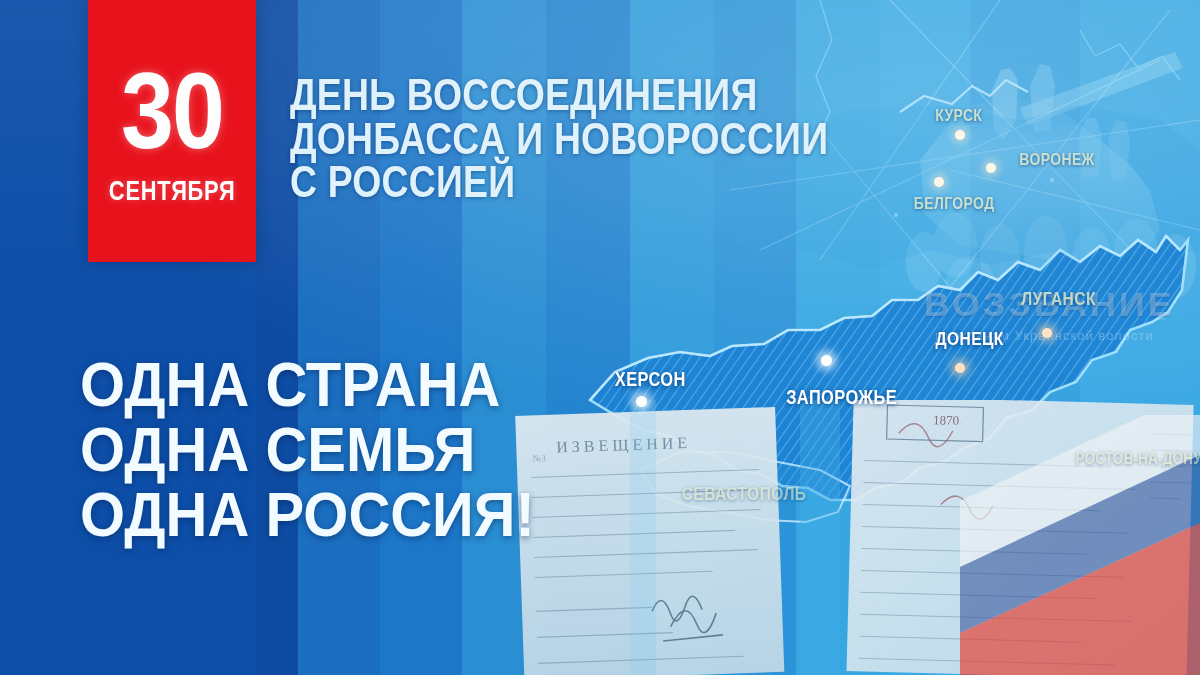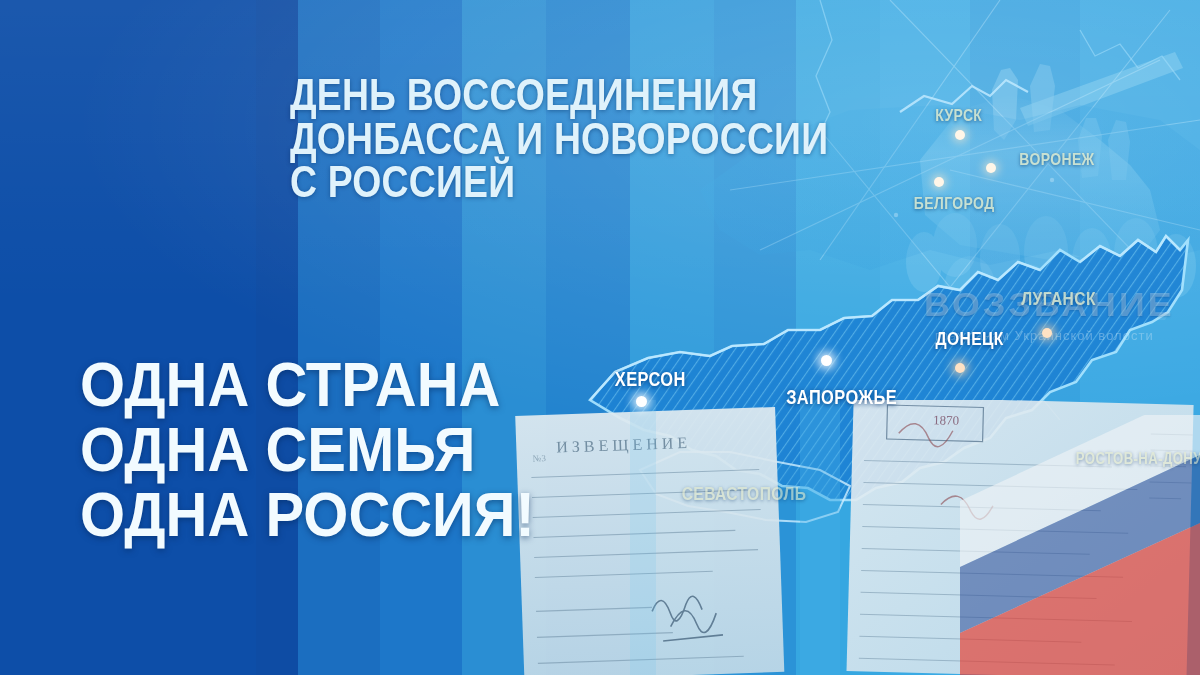--- a/index.html
+++ b/index.html
@@ -362,20 +362,24 @@
       <div class="dot warm" style="left: 955px; top: 363px; width: 10px; height: 10px;"></div>
       <div class="city bright" style="left: 928px; top: 328px; font-size: 19px;">ДОНЕЦК</div>
       <div class="dot glow" style="left: 635.5px; top: 395.5px; width: 11px; height: 11px;"></div>
       <div class="city bright" style="left: 607px; top: 368px; font-size: 20px;">ХЕРСОН</div>
       <div class="dot glow" style="left: 820.5px; top: 354.5px; width: 11px; height: 11px;"></div>
       <div class="city bright" style="left: 774px; top: 386px; font-size: 20px;">ЗАПОРОЖЬЕ</div>
       <div class="city faint" style="left: 668px; top: 483px; font-size: 19px;">СЕВАСТОПОЛЬ</div>
       <div class="city faint" style="left: 1062px; top: 450px; font-size: 16px;">РОСТОВ-НА-ДОНУ</div>
     </div>
 
+  <div class="badge">
+    <div class="badge-day">30</div>
+    <div class="badge-month">СЕНТЯБРЯ</div>
+  </div>
 
   <div class="headline">
     <div>ДЕНЬ ВОССОЕДИНЕНИЯ</div>
     <div>ДОНБАССА И НОВОРОССИИ</div>
     <div>С РОССИЕЙ</div>
   </div>
 
   <div class="slogan">
     <div>ОДНА СТРАНА</div>
     <div>ОДНА СЕМЬЯ</div>

